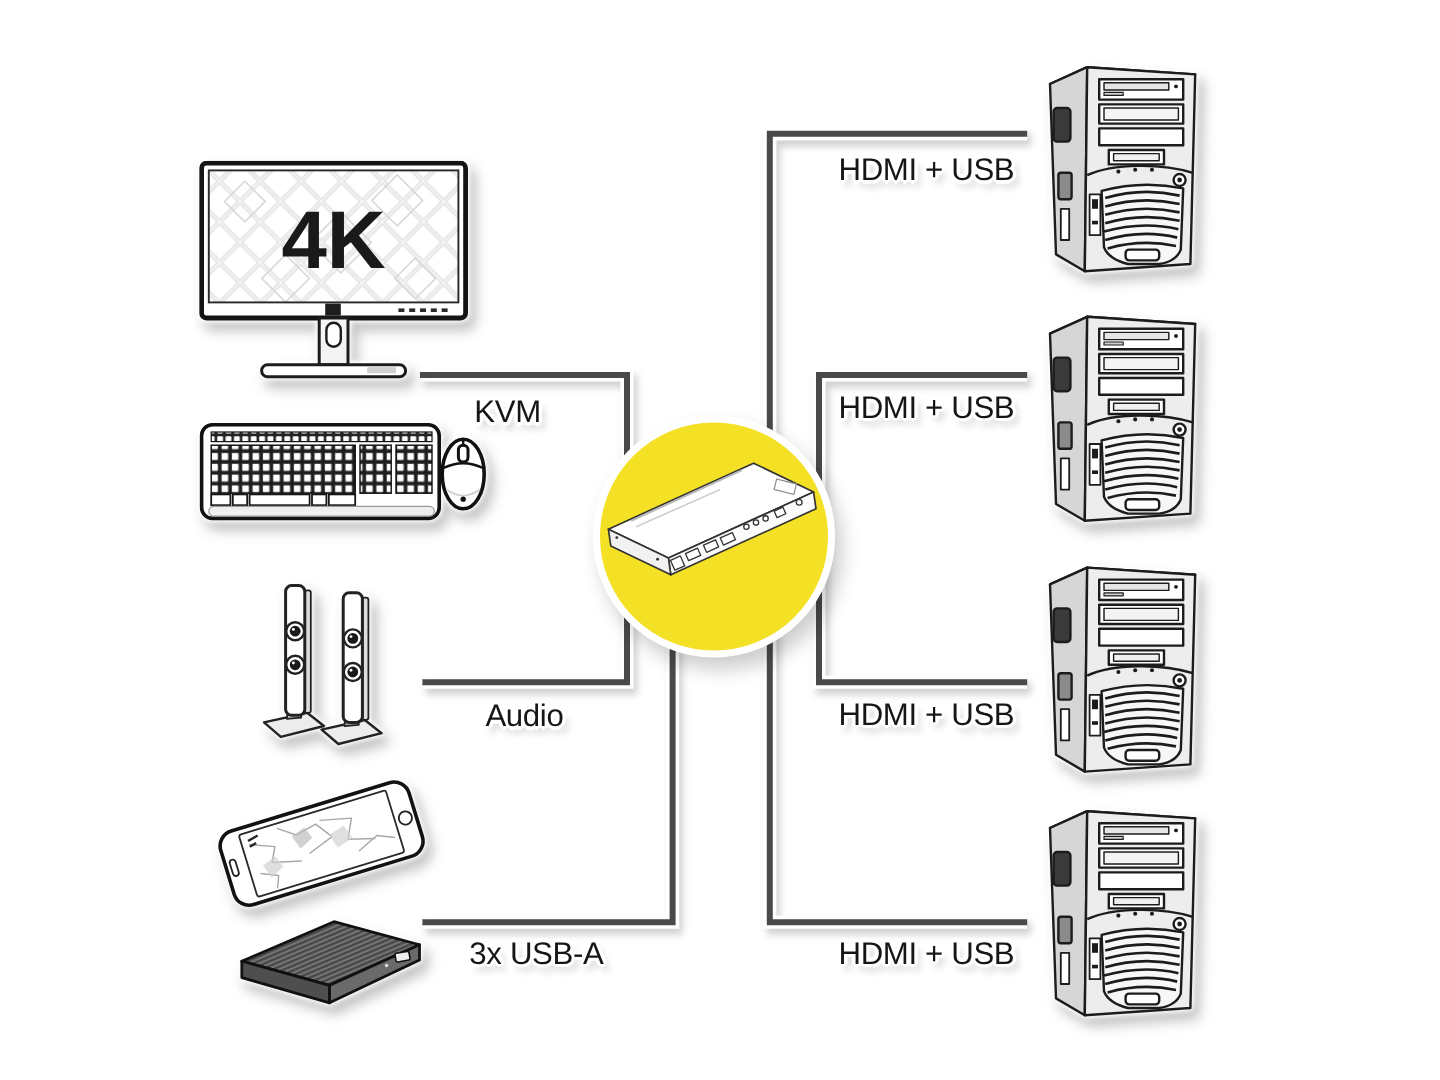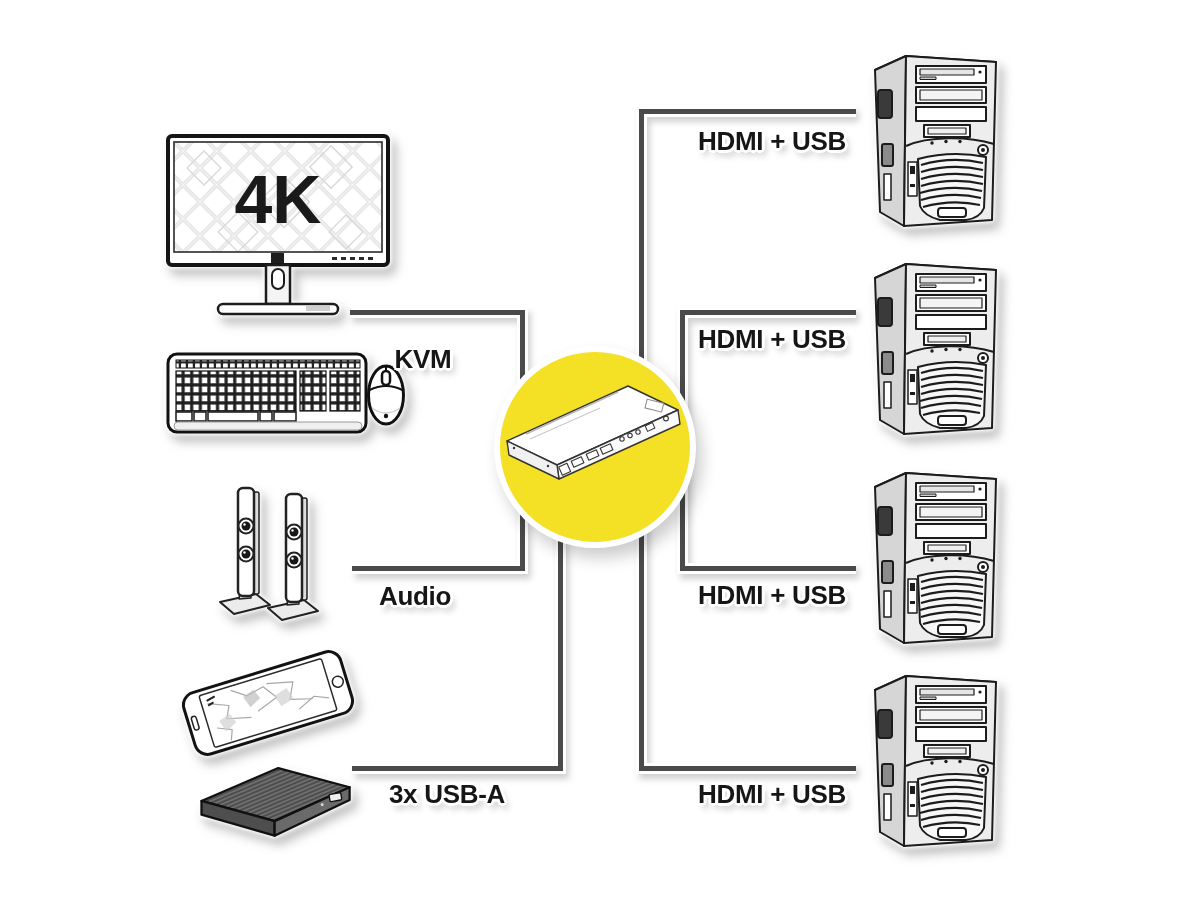--- a/index.html
+++ b/index.html
@@ -16,21 +16,21 @@
   
   .art{position:absolute;z-index:2;
        filter:drop-shadow(0 0 2px #fff) drop-shadow(0 0 2px #fff) drop-shadow(5px 7px 5px rgba(60,60,60,.30))}
 
   .hub{position:absolute;left:494px;top:346px;width:190px;height:190px;
        background:#F4E024;border:6px solid #ffffff;border-radius:50%;
        box-shadow:6px 10px 16px rgba(0,0,0,.20);z-index:3}
   .hub svg{position:absolute;left:0;top:30px}
 
   .lbl{position:absolute;transform:translateX(-50%);z-index:4;
-       font-weight:bold;font-size:26px;letter-spacing:-.3px;color:#161616;white-space:nowrap;
+       font-weight:normal;font-size:26px;letter-spacing:-.3px;color:#161616;white-space:nowrap;
        text-shadow:-2px -2px 0 #fff,2px -2px 0 #fff,-2px 2px 0 #fff,2px 2px 0 #fff,
                    0 -3px 0 #fff,0 3px 0 #fff,-3px 0 0 #fff,3px 0 0 #fff,
                    4px 6px 6px rgba(0,0,0,.25)}
 </style>
 </head>
 <body>
 
 <div class="stage">
 
   <svg class="wires" width="1200" height="900" viewBox="0 0 1200 900">
@@ -262,21 +262,21 @@
   <svg class="art" style="left:868px;top:252px" width="135" height="190">
       <use href="#tower-art"></use>
     </svg>
   <svg class="art" style="left:868px;top:461px" width="135" height="190">
       <use href="#tower-art"></use>
     </svg>
   <svg class="art" style="left:868px;top:664px" width="135" height="190">
       <use href="#tower-art"></use>
     </svg>
 
-  <div class="lbl" style="left:423px;top:344px">KVM</div>
-  <div class="lbl" style="left:415px;top:581px">Audio</div>
+  <div class="lbl" style="left:423px;top:328px">KVM</div>
+  <div class="lbl" style="left:437px;top:581px">Audio</div>
   <div class="lbl" style="left:447px;top:779px">3x USB-A</div>
   <div class="lbl" style="left:772px;top:126px">HDMI + USB</div>
   <div class="lbl" style="left:772px;top:324px">HDMI + USB</div>
   <div class="lbl" style="left:772px;top:580px">HDMI + USB</div>
   <div class="lbl" style="left:772px;top:779px">HDMI + USB</div>
 
 </div>
 
 </body></html>

